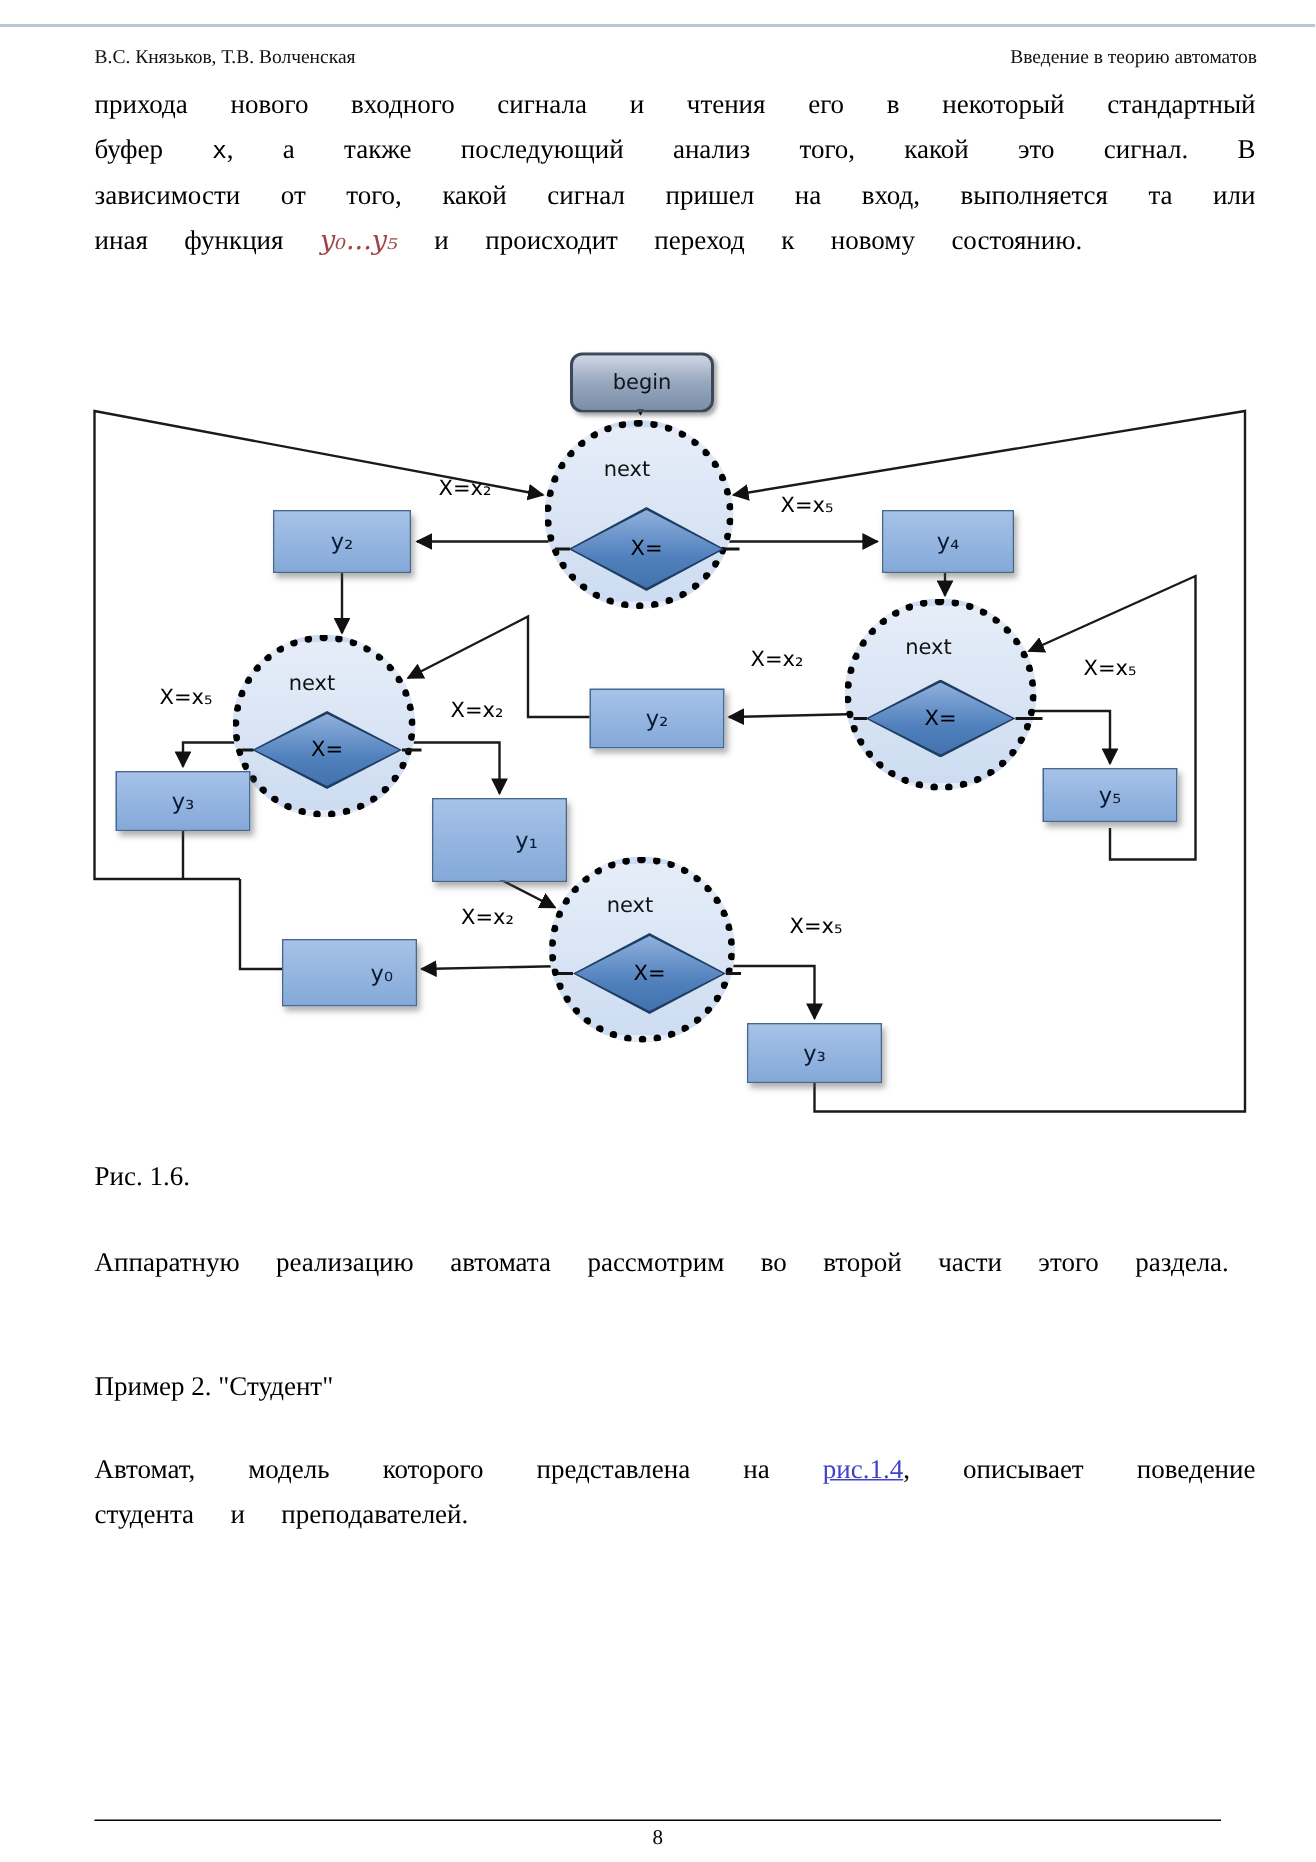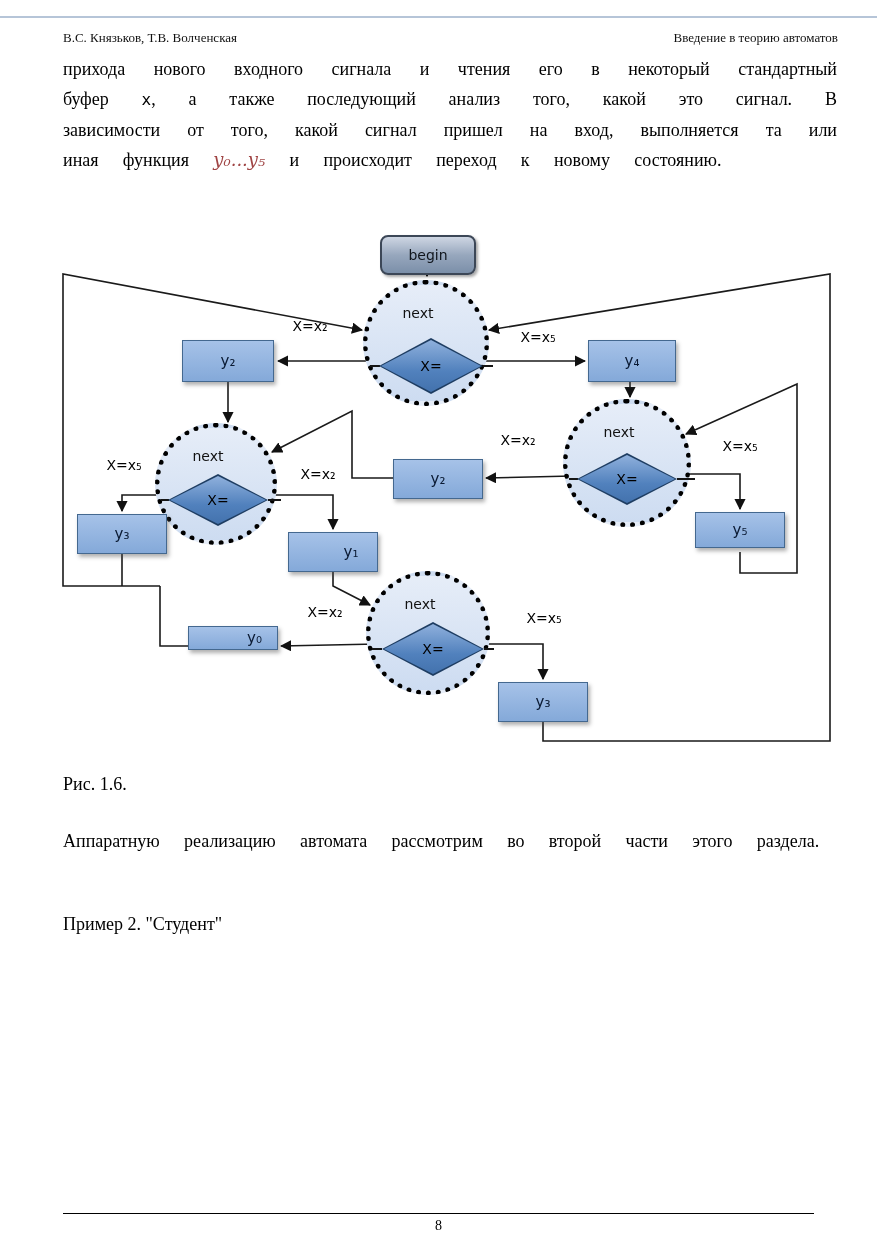--- a/index.html
+++ b/index.html
@@ -152,30 +152,30 @@
 
     <div class="abox" style="left:182px;top:119px;width:92px;height:42px;">
         <span>y₂</span>
       </div>
     <div class="abox" style="left:588px;top:119px;width:88px;height:42px;">
         <span>y₄</span>
       </div>
     <div class="abox" style="left:77px;top:293px;width:90px;height:40px;">
         <span>y₃</span>
       </div>
-    <div class="abox" style="left:288px;top:311px;width:90px;height:40px;padding-left:36px;">
+    <div class="abox" style="left:288px;top:311px;width:90px;height:56px;padding-left:36px;">
         <span>y₁</span>
       </div>
     <div class="abox" style="left:393px;top:238px;width:90px;height:40px;">
         <span>y₂</span>
       </div>
     <div class="abox" style="left:695px;top:291px;width:90px;height:36px;">
         <span>y₅</span>
       </div>
-    <div class="abox" style="left:188px;top:405px;width:90px;height:24px;padding-left:43px;">
+    <div class="abox" style="left:188px;top:405px;width:90px;height:45px;padding-left:43px;">
         <span>y₀</span>
       </div>
     <div class="abox" style="left:498px;top:461px;width:90px;height:40px;">
         <span>y₃</span>
       </div>
 
     <div class="elabel" style="left:310px;top:97px;">X=x₂</div>
     <div class="elabel" style="left:538px;top:108px;">X=x₅</div>
     <div class="elabel" style="left:124px;top:236px;">X=x₅</div>
     <div class="elabel" style="left:318px;top:245px;">X=x₂</div>
@@ -184,16 +184,17 @@
     <div class="elabel" style="left:325px;top:383px;">X=x₂</div>
     <div class="elabel" style="left:544px;top:389px;">X=x₅</div>
   </div>
 
   <p class="caption">Рис. 1.6.</p>
 
   <p class="para p2">Аппаратную реализацию автомата рассмотрим во второй части этого раздела.</p>
 
   <p class="p3">Пример 2. "Студент"</p>
 
+  <p class="para p4"><span>Автомат, модель которого представлена на </span><a class="link">рис.1.4</a><span>, описывает поведение студента и преподавателей.</span></p>
 
   <div class="footer-line"></div>
   <span class="page-num">8</span>
 </div>
 
 </body></html>

